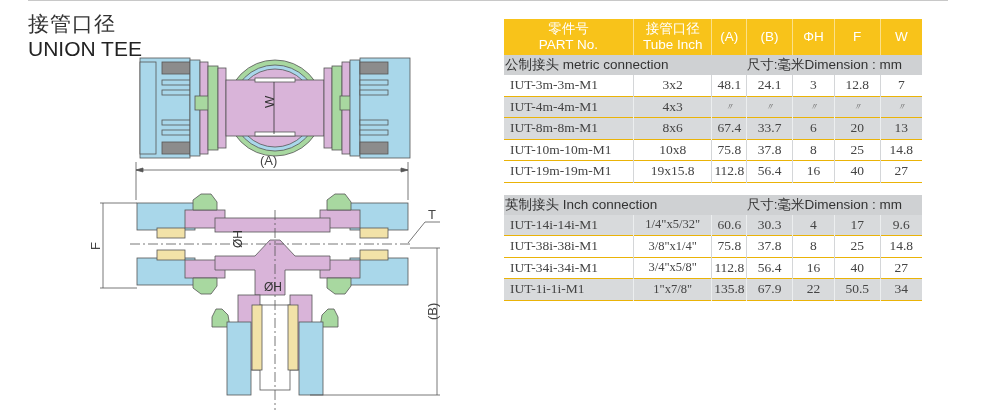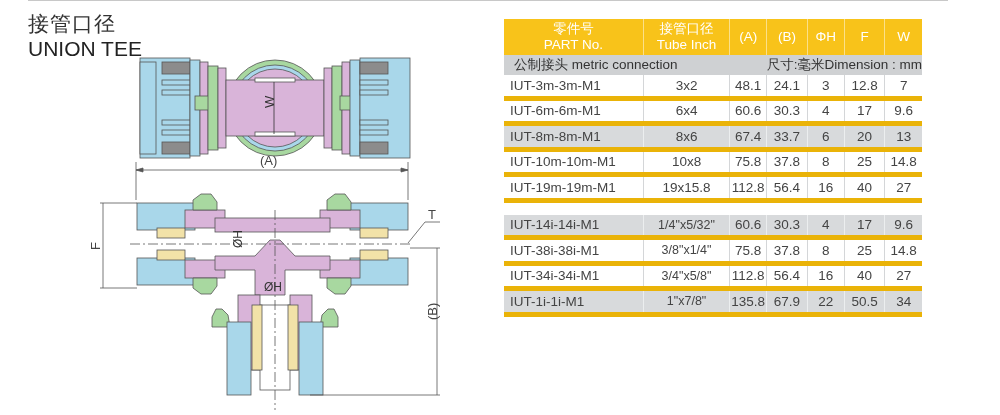--- a/index.html
+++ b/index.html
@@ -5,28 +5,28 @@
   html, body { margin:0; padding:0; background:#fff; }
   body { width:1000px; height:415px; position:relative; overflow:hidden; font-family:"Liberation Sans", sans-serif; color:#333; }
   .topline { position:absolute; left:28px; top:0; width:920px; height:1px; background:#c8c8c8; }
   .title-cn { position:absolute; left:28px; top:10px; font-size:21px; color:#333; letter-spacing:1px; font-family:"DejaVu Sans", sans-serif; }
   .title-en { position:absolute; left:28px; top:37px; font-size:21px; font-weight:normal; color:#222; font-family:"Liberation Sans", sans-serif;text-align:right; }
   .diagram { position:absolute; left:0; top:0; width:470px; height:415px; }
   table.spec { position:absolute; left:504px; top:19px; width:418px; border-collapse:collapse; font-size:13.5px; color:#444; }
   table.spec td, table.spec th { padding:0; height:20.5px; text-align:center; white-space:nowrap; }
   table.spec thead th { background:#f8c31a; color:#fff; font-weight:normal; height:36px; line-height:16px; border-right:1px solid #fbe08a; font-size:13.5px; }
   table.spec thead th:last-child { border-right:none; }
-  table.spec .sect td { background:#cfd1d3; color:#333; text-align:left; padding-left:10px; height:20px; }
-  table.spec .sect td.dim { text-align:right; padding-right:0; padding-left:0; }
+  table.spec .sect td { background:#cfd1d3; color:#333; text-align:left; padding-left:1px; height:20px; }
+  table.spec .sect td.dim { text-align:right; padding-right:20px; padding-left:0; }
   table.spec tbody tr.row td { border-right:1px solid #d4d6d8; }
   table.spec tbody tr.row td:last-child { border-right:none; }
   table.spec tbody tr.row td.part { text-align:left; padding-left:6px; }
   table.spec tbody tr.alt td { background:#d8dadc; border-right:1px solid #eceeef; }
   table.spec tbody tr.gap td { height:12px; background:#fff; border:none; }
-  table.spec tbody tr.row { border-bottom:5px solid #eab308; }
+  table.spec tbody tr.row { border-bottom:1px solid #eab308;font-family:Liberation Serif, serif; }
   .ditto { font-style:italic; font-size:10px; color:#777; }
   .inch-size { font-size:12.5px; }
 </style>
 </head>
 <body>
 
 <div class="topline"></div>
 <div class="title-cn">接管口径</div>
 <div class="title-en">UNION TEE</div>
 
@@ -187,28 +187,28 @@
       </tr>
       <tr class="row">
         <td class="part">IUT-3m-3m-M1</td>
         <td>3x2</td>
         <td>48.1</td>
         <td>24.1</td>
         <td>3</td>
         <td>12.8</td>
         <td>7</td>
       </tr>
-      <tr class="row">
-        <td class="part">IUT-6m-6m-M1</td>
-        <td>6x4</td>
-        <td>60.6</td>
-        <td>30.3</td>
-        <td>4</td>
-        <td>17</td>
-        <td>9.6</td>
+      <tr class="row alt">
+        <td class="part">IUT-4m-4m-M1</td>
+        <td>4x3</td>
+        <td class="ditto">〃</td>
+        <td class="ditto">〃</td>
+        <td class="ditto">〃</td>
+        <td class="ditto">〃</td>
+        <td class="ditto">〃</td>
       </tr>
       <tr class="row alt">
         <td class="part">IUT-8m-8m-M1</td>
         <td>8x6</td>
         <td>67.4</td>
         <td>33.7</td>
         <td>6</td>
         <td>20</td>
         <td>13</td>
       </tr>
@@ -226,20 +226,24 @@
         <td>19x15.8</td>
         <td>112.8</td>
         <td>56.4</td>
         <td>16</td>
         <td>40</td>
         <td>27</td>
       </tr>
       <tr class="gap">
         <td colspan="7"></td>
       </tr>
+      <tr class="sect">
+        <td colspan="3">英制接头 Inch connection</td>
+        <td colspan="4" class="dim">尺寸:毫米Dimension : mm</td>
+      </tr>
       <tr class="row alt">
         <td class="part">IUT-14i-14i-M1</td>
         <td class="inch-size">1/4"x5/32"</td>
         <td>60.6</td>
         <td>30.3</td>
         <td>4</td>
         <td>17</td>
         <td>9.6</td>
       </tr>
       <tr class="row">

